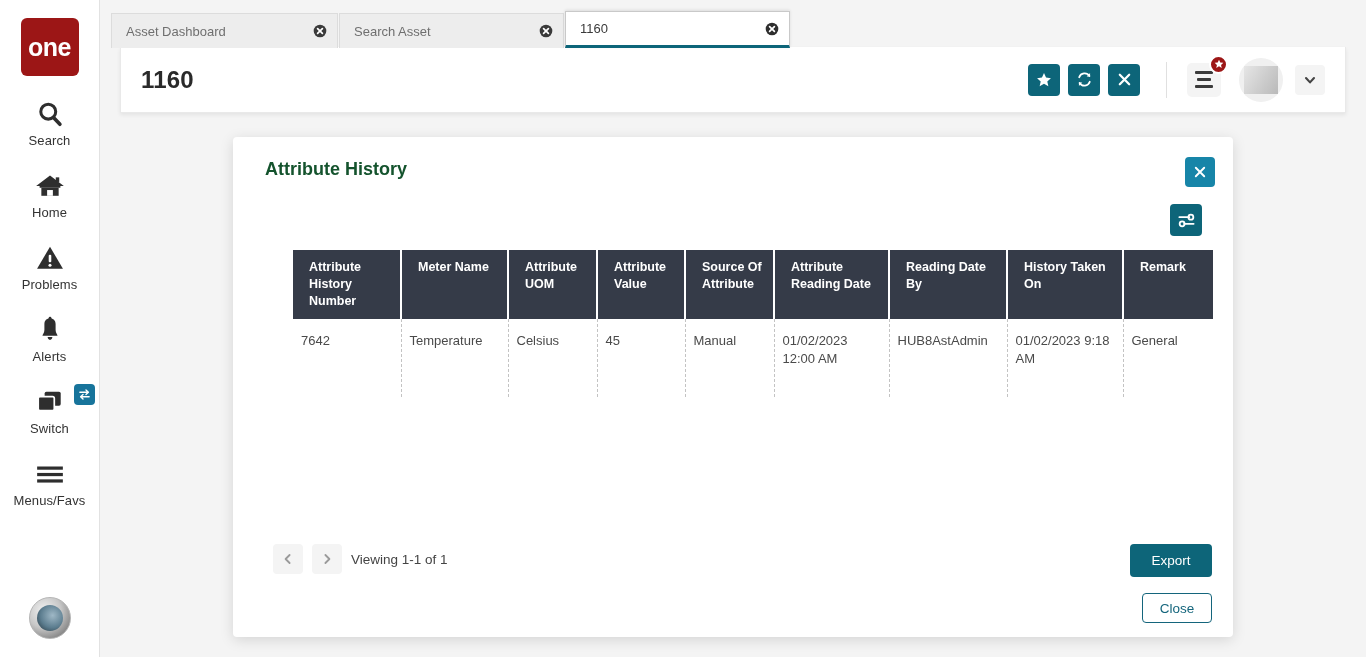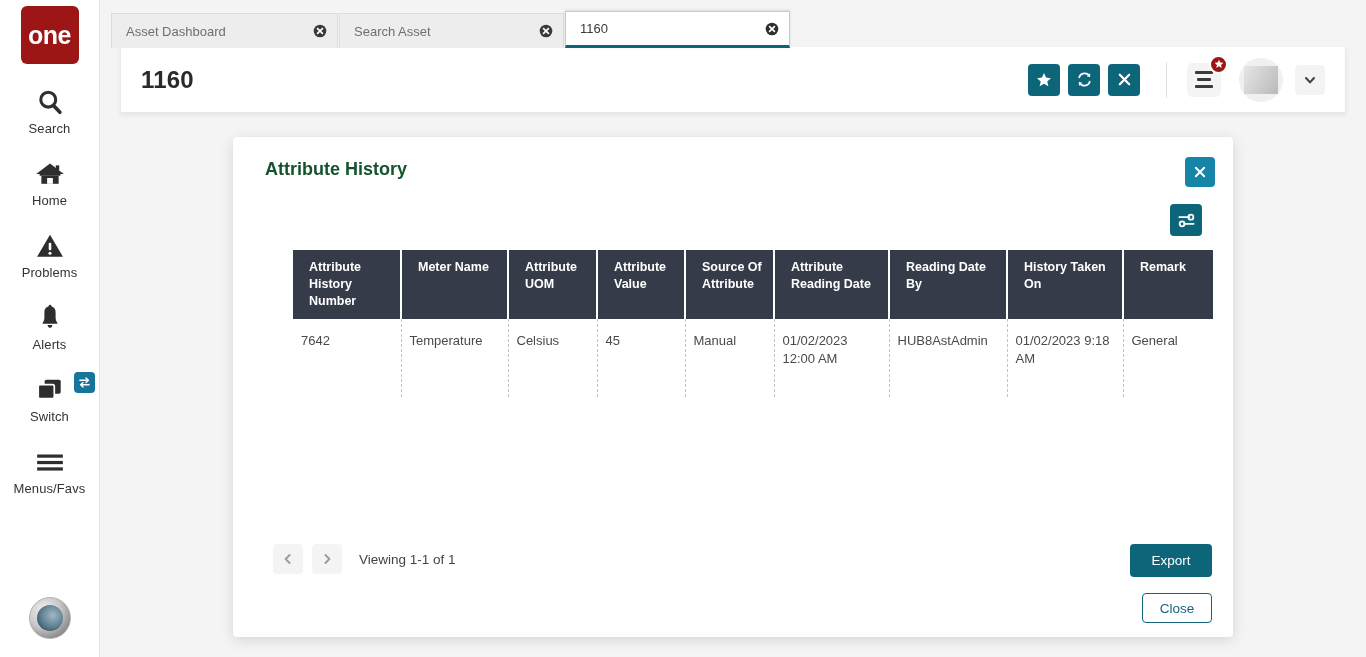--- a/index.html
+++ b/index.html
@@ -14,21 +14,21 @@
   
   .rail {
     position: absolute; left: 0; top: 0;
     width: 100px; height: 657px;
     background: #ffffff;
     border-right: 1px solid #e2e2e2;
     display: flex; flex-direction: column; align-items: center;
     z-index: 5;
   }
   .rail-logo {
-    margin-top: 6px;
+    margin-top: 18px;
     width: 58px; height: 58px;
     background: #9c1616;
     border-radius: 6px;
     display: flex; align-items: center; justify-content: center;
     color: #fff; font-size: 25px; font-weight: 700; letter-spacing: -0.5px;
   }
   .rail-item {
     margin-top: 22px;
     width: 90px;
     display: flex; flex-direction: column; align-items: center;
@@ -235,21 +235,21 @@
   .pager {
     position: absolute; left: 40px; bottom: 63px;
     display: flex; align-items: center;
   }
   .pg-btn {
     width: 30px; height: 30px; border-radius: 4px;
     background: #f4f4f4; border: none;
     display: flex; align-items: center; justify-content: center;
     cursor: pointer; margin-right: 9px;
   }
-  .pg-text { margin-left: 8px; font-size: 13.5px; color: #444; }
+  .pg-text { margin-left: 0; font-size: 13.5px; color: #444; }
   .export-btn {
     position: absolute; right: 21px; bottom: 60px;
     width: 82px; height: 33px;
     background: #0d6579; color: #fff;
     border: none; border-radius: 4px;
     font-size: 13.5px; font-family: "Liberation Sans", sans-serif;
     cursor: pointer;
   }
   .close-btn {
     position: absolute; right: 21px; bottom: 14px;

